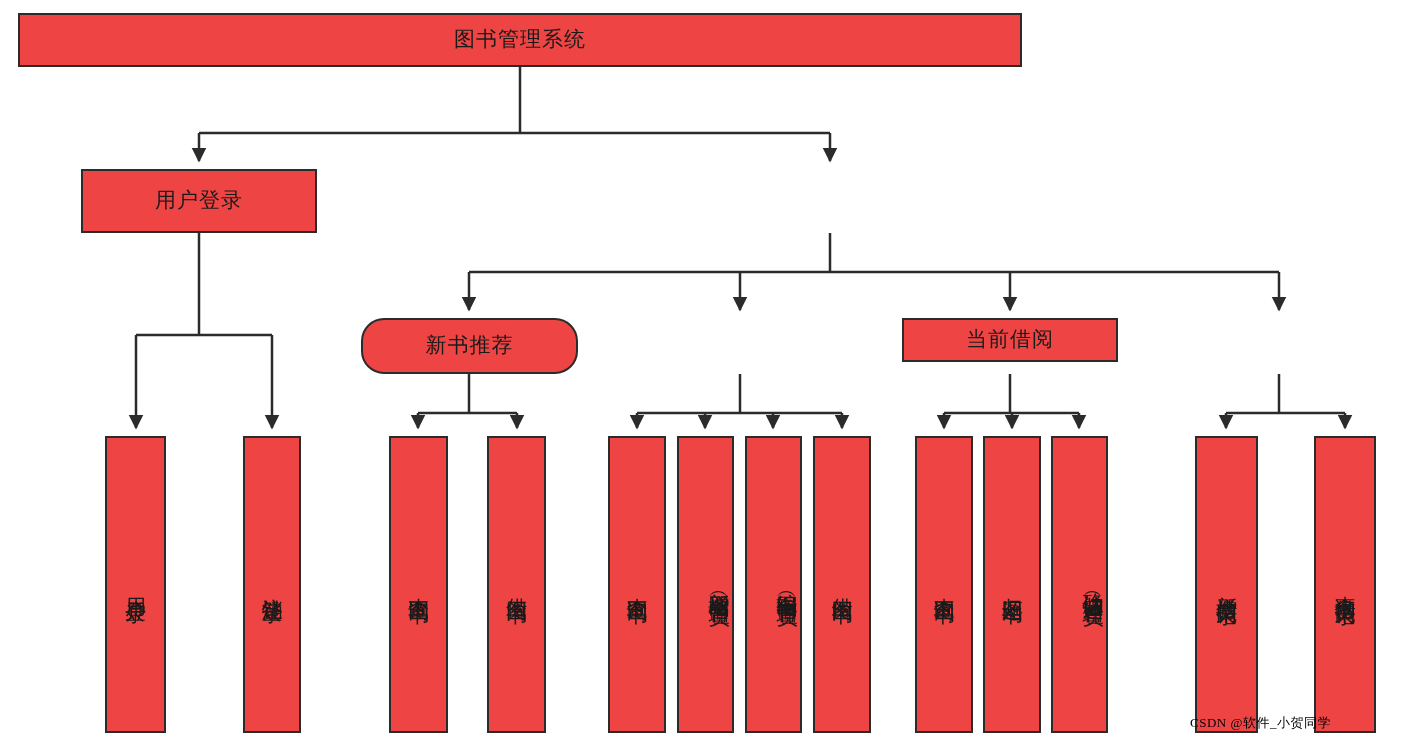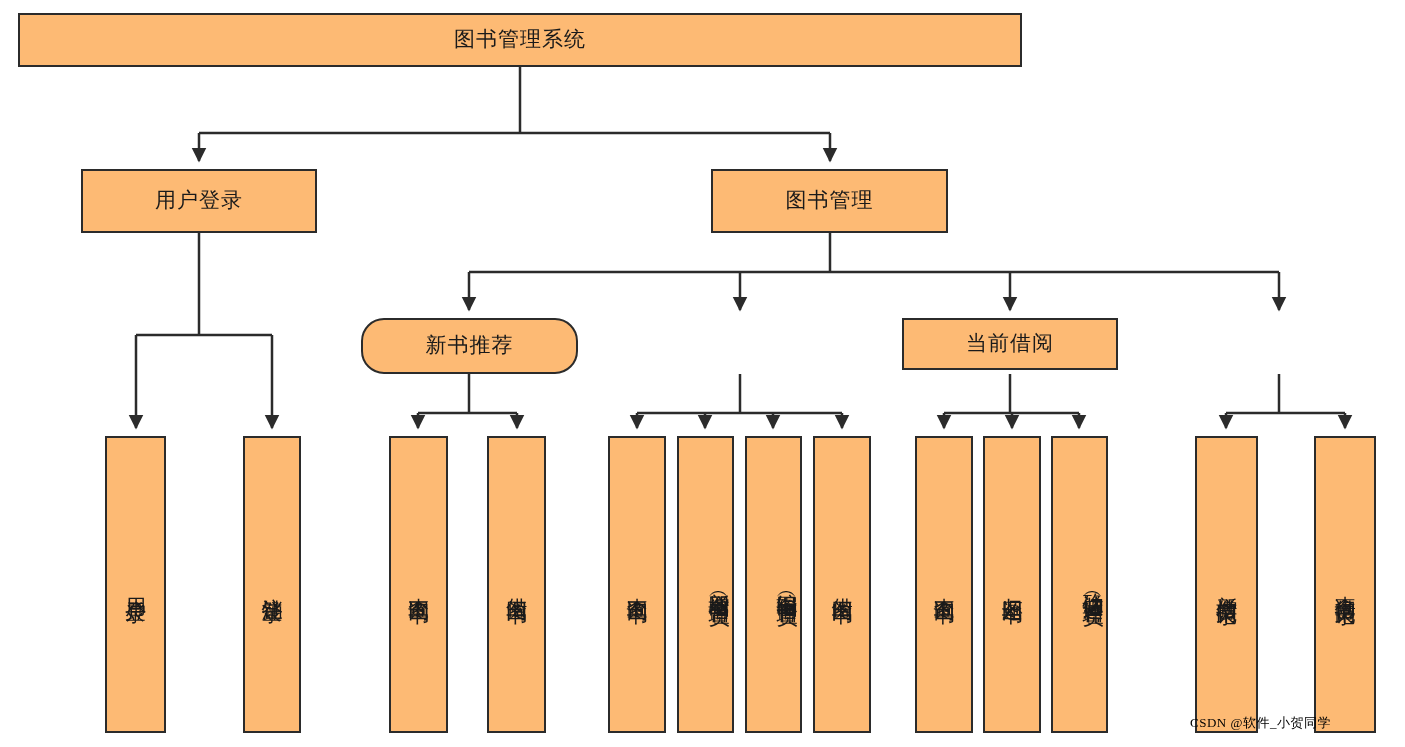--- a/index.html
+++ b/index.html
@@ -22,21 +22,21 @@
     left: 0;
     top: 0;
     width: 1405px;
     height: 747px;
     pointer-events: none;
   }
   .node {
     position: absolute;
     box-sizing: border-box;
     border: 2.5px solid #2b2b2b;
-    background: #fdba74;
+    background: #ef4444;
     display: flex;
     align-items: center;
     justify-content: center;
     color: #1a1a1a;
   }
   .node-h {
     font-size: 21px;
     letter-spacing: 1px;
     line-height: 1.2;
   }
@@ -122,28 +122,25 @@
     </g>
   </svg>
 
   <div class="node node-h" style="left:18px; top:13px; width:1004px; height:54px;">
     <span>图书管理系统</span>
   </div>
 
   <div class="node node-h" style="left:81px; top:169px; width:236px; height:64px;">
     <span>用户登录</span>
   </div>
-  <div class="node node-h" style="left:711px; top:169px; width:237px; height:64px;">
-    <span>图书管理</span>
-  </div>
 
   <div class="node node-h" style="left:361px; top:318px; width:217px; height:56px;border-radius:23px;">
     <span>新书推荐</span>
   </div>
-  <div class="node node-h" style="left:902px; top:318px; width:216px; height:52px;">
+  <div class="node node-h" style="left:902px; top:318px; width:216px; height:44px;">
     <span>当前借阅</span>
   </div>
 
   <div class="node node-v mid-align" style="left:105px; top:436px; width:61px; height:297px;">
     <span>用户登录</span>
   </div>
   <div class="node node-v mid-align" style="left:243px; top:436px; width:58px; height:297px;">
     <span>注销登录</span>
   </div>
   <div class="node node-v mid-align" style="left:389px; top:436px; width:59px; height:297px;">

